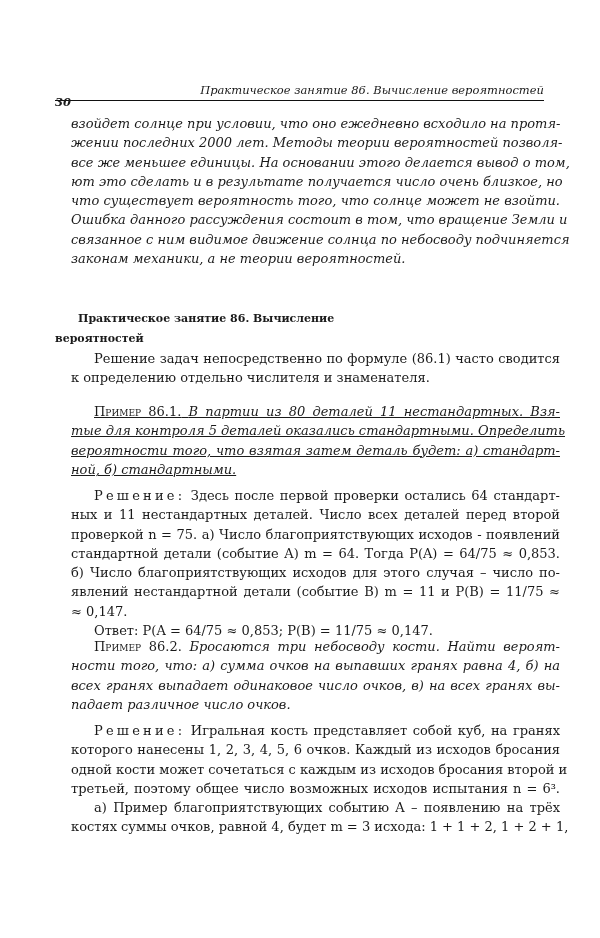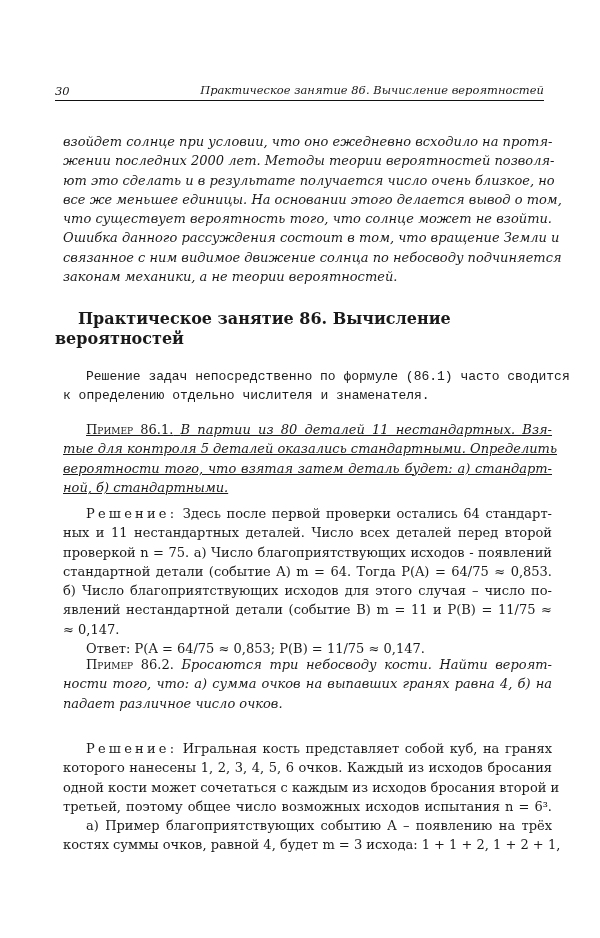--- a/index.html
+++ b/index.html
@@ -1,60 +1,60 @@
 <!DOCTYPE html>
 <html><head>
 <meta charset="utf-8">
 <style>
   html, body { margin: 0; padding: 0; background: #ffffff; }
   body { width: 600px; height: 938px; position: relative; overflow: hidden; color: #1a1a1a;
          font-family: "DejaVu Serif", "Liberation Serif", serif; }
   .page { position: absolute; left: 55px; top: 0; width: 489px; }
   .running-head { position: absolute; top: 82px; left: 0; width: 489px; height: 18px;
                   border-bottom: 1.3px solid #111; font-style: italic; font-size: 11.5px; }
-  .running-head .num { position: absolute; left: 0; top: 2px; }
+  .running-head .num { position: absolute; left: 0; top: 13px; font-weight: bold; }
   .running-head .title { position: absolute; right: 0; top: 1px; }
   .line { display: block; height: 19.3px; line-height: 19.3px; font-size: 13px; white-space: nowrap;
           text-align: justify; text-align-last: justify; }
   .line.last { text-align-last: left; }
   .it { font-style: italic; }
   .indent { padding-left: 23px; }
-  .block { position: absolute; left: 8px; width: 489px; margin-top: 18px; }
-  .h2 { position: absolute; left: 0; width: 489px; font-weight: bold; font-size: 16px; line-height: 20px; }
+  .block { position: absolute; left: 16px; width: 489px; }
+  .h2 { position: absolute; left: 0; width: 489px; font-weight: bold; font-size: 11px; line-height: 20px; }
   .h2 .l1 { padding-left: 23px; display:block; }
   .sc { font-variant: small-caps; font-style: normal; }
   .spaced { letter-spacing: 3.2px; font-style: normal; }
 </style>
 </head>
 <body>
 
 <div class="page">
 
   <div class="running-head">
     <span class="num">30</span>
     <span class="title">Практическое занятие 86. Вычисление вероятностей</span>
   </div>
 
   <div class="block it" style="top:114px;">
     <span class="line">взойдет солнце при условии, что оно ежедневно всходило на протя-</span>
     <span class="line">жении последних 2000 лет. Методы теории вероятностей позволя-</span>
+    <span class="line">все же меньшее единицы. На основании этого делается вывод о том,</span>
     <span class="line">ют это сделать и в результате получается число очень близкое, но</span>
-    <span class="line">все же меньшее единицы. На основании этого делается вывод о том,</span>
     <span class="line">что существует вероятность того, что солнце может не взойти.</span>
     <span class="line">Ошибка данного рассуждения состоит в том, что вращение Земли и</span>
     <span class="line">связанное с ним видимое движение солнца по небосводу подчиняется</span>
     <span class="line last">законам механики, а не теории вероятностей.</span>
   </div>
 
   <div class="h2" style="top:309px;">
     <span class="l1">Практическое занятие 86. Вычисление</span>
     <span style="display:block">вероятностей</span>
   </div>
 
-  <div class="block" style="top:349px;font-family:Liberation Mono, monospace;">
+  <div class="block" style="top:349px;">
     <span class="line indent">Решение задач непосредственно по формуле (86.1) часто сводится</span>
     <span class="line last">к определению отдельно числителя и знаменателя.</span>
   </div>
 
   <div class="block" style="top:402px;text-decoration:underline;">
     <span class="line indent"><span class="sc">Пример 86.1.</span> <span class="it">В партии из 80 деталей 11 нестандартных. Взя-</span></span>
     <span class="line it">тые для контроля 5 деталей оказались стандартными. Определить</span>
     <span class="line it">вероятности того, что взятая затем деталь будет: а) стандарт-</span>
     <span class="line it last">ной, б) стандартными.</span>
   </div>
@@ -66,20 +66,21 @@
     <span class="line">стандартной детали (событие A) m = 64. Тогда P(A) = 64/75 ≈ 0,853.</span>
     <span class="line">б) Число благоприятствующих исходов для этого случая – число по-</span>
     <span class="line">явлений нестандартной детали (событие B) m = 11 и P(B) = 11/75 ≈</span>
     <span class="line last">≈ 0,147.</span>
     <span class="line indent last">Ответ: P(A = 64/75 ≈ 0,853;  P(B) = 11/75 ≈ 0,147.</span>
   </div>
 
   <div class="block" style="top:637px;">
     <span class="line indent"><span class="sc">Пример 86.2.</span> <span class="it">Бросаются три небосводу кости. Найти вероят-</span></span>
     <span class="line it">ности того, что: а) сумма очков на выпавших гранях равна 4, б) на</span>
+    <span class="line it">всех гранях выпадает одинаковое число очков, в) на всех гранях вы-</span>
     <span class="line it last">падает различное число очков.</span>
   </div>
 
   <div class="block" style="top:721px;">
     <span class="line indent"><span class="spaced">Решение:</span> <span>Игральная кость представляет собой куб, на гранях</span></span>
     <span class="line">которого нанесены 1, 2, 3, 4, 5, 6 очков. Каждый из исходов бросания</span>
     <span class="line">одной кости может сочетаться с каждым из исходов бросания второй и</span>
     <span class="line">третьей, поэтому общее число возможных исходов испытания n = 6³.</span>
     <span class="line indent">а) Пример благоприятствующих событию A – появлению на трёх</span>
     <span class="line">костях суммы очков, равной 4, будет m = 3 исхода: 1 + 1 + 2, 1 + 2 + 1,</span>

